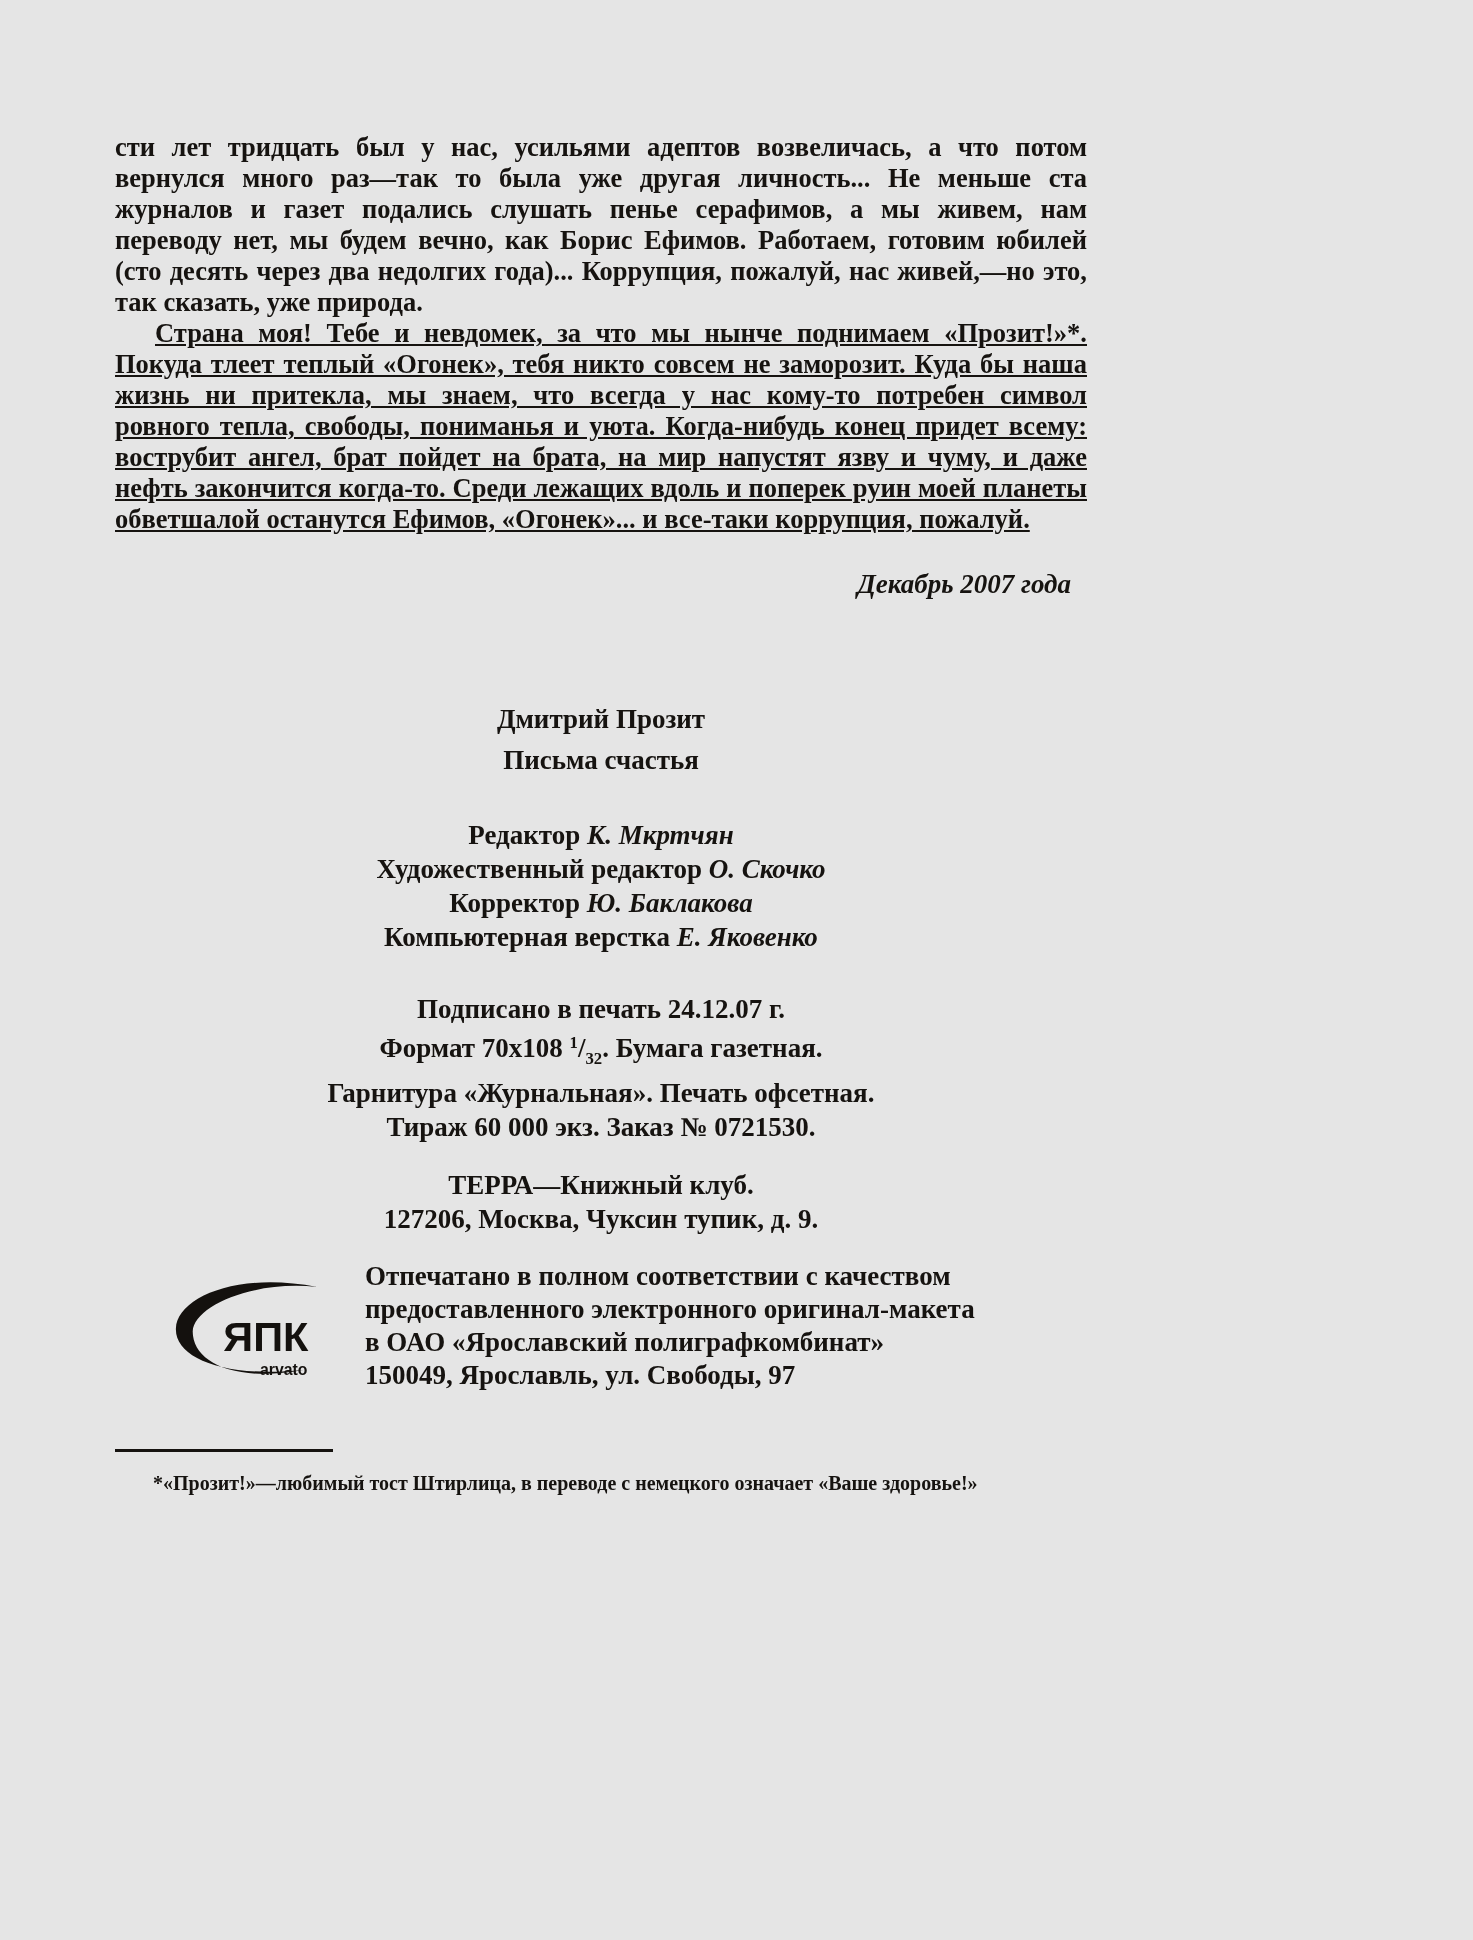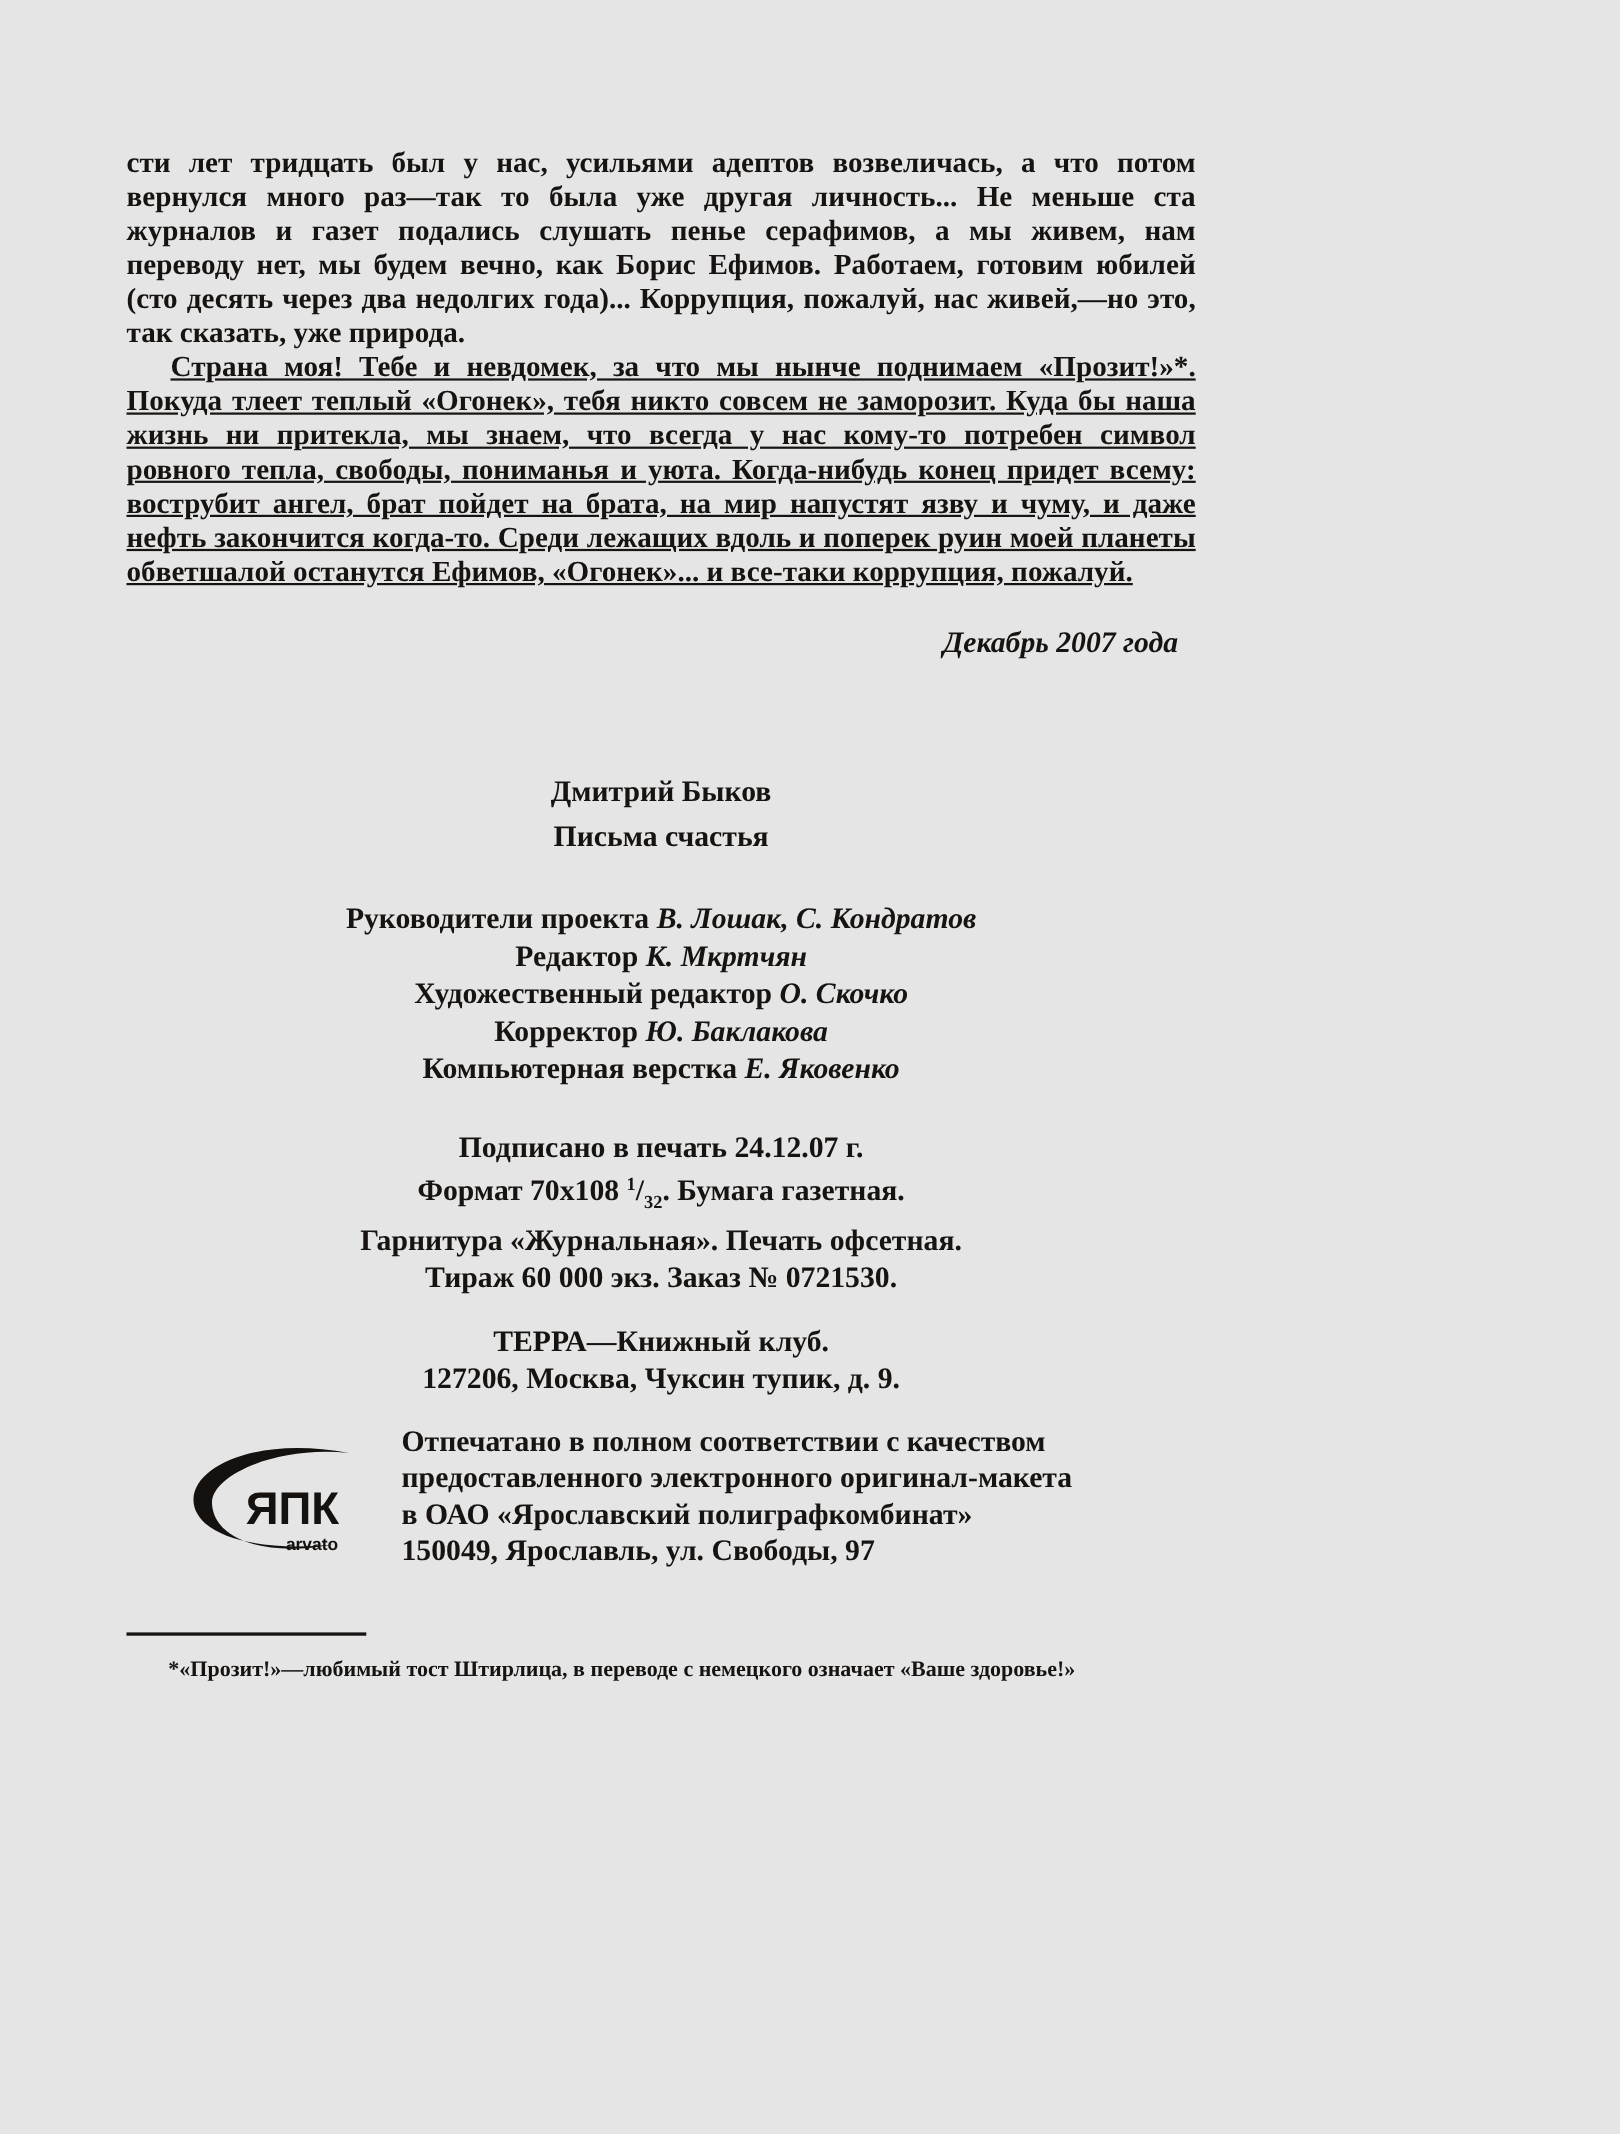--- a/index.html
+++ b/index.html
@@ -117,25 +117,24 @@
 <div class="page">
   <div class="col">
 
     <p class="body-text">сти лет тридцать был у нас, усильями адептов возвеличась, а что потом вернулся много раз—так то была уже другая личность... Не меньше ста журналов и газет подались слушать пенье серафимов, а мы живем, нам переводу нет, мы будем вечно, как Борис Ефимов. Работаем, готовим юбилей (сто десять через два недолгих года)... Коррупция, пожалуй, нас живей,—но это, так сказать, уже природа.</p>
     <p class="body-text indent">Страна моя! Тебе и невдомек, за что мы нынче поднимаем «Прозит!»*. Покуда тлеет теплый «Огонек», тебя никто совсем не заморозит. Куда бы наша жизнь ни притекла, мы знаем, что всегда у нас кому-то потребен символ ровного тепла, свободы, пониманья и уюта. Когда-нибудь конец придет всему: вострубит ангел, брат пойдет на брата, на мир напустят язву и чуму, и даже нефть закончится когда-то. Среди лежащих вдоль и поперек руин моей планеты обветшалой останутся Ефимов, «Огонек»... и все-таки коррупция, пожалуй.</p>
 
     <p class="date-line">Декабрь 2007 года</p>
 
     <div class="colophon">
 
-      <div class="author">Дмитрий Быков</div>
+      <div class="author">Дмитрий Прозит</div>
       <div class="book-title">Письма счастья</div>
 
       <div class="credits">
-        <div><span>Руководители проекта</span> <span class="credit-names">В. Лошак, С. Кондратов</span></div>
         <div><span>Редактор</span> <span class="credit-names">К. Мкртчян</span></div>
         <div><span>Художественный редактор</span> <span class="credit-names">О. Скочко</span></div>
         <div><span>Корректор</span> <span class="credit-names">Ю. Баклакова</span></div>
         <div><span>Компьютерная верстка</span> <span class="credit-names">Е. Яковенко</span></div>
       </div>
 
       <div class="print-info">
         <div>Подписано в печать 24.12.07 г.</div>
         <div><span>Формат 70x108 </span><sup>1</sup><span>/</span><sub>32</sub><span>. Бумага газетная.</span></div>
         <div>Гарнитура «Журнальная». Печать офсетная.</div>

